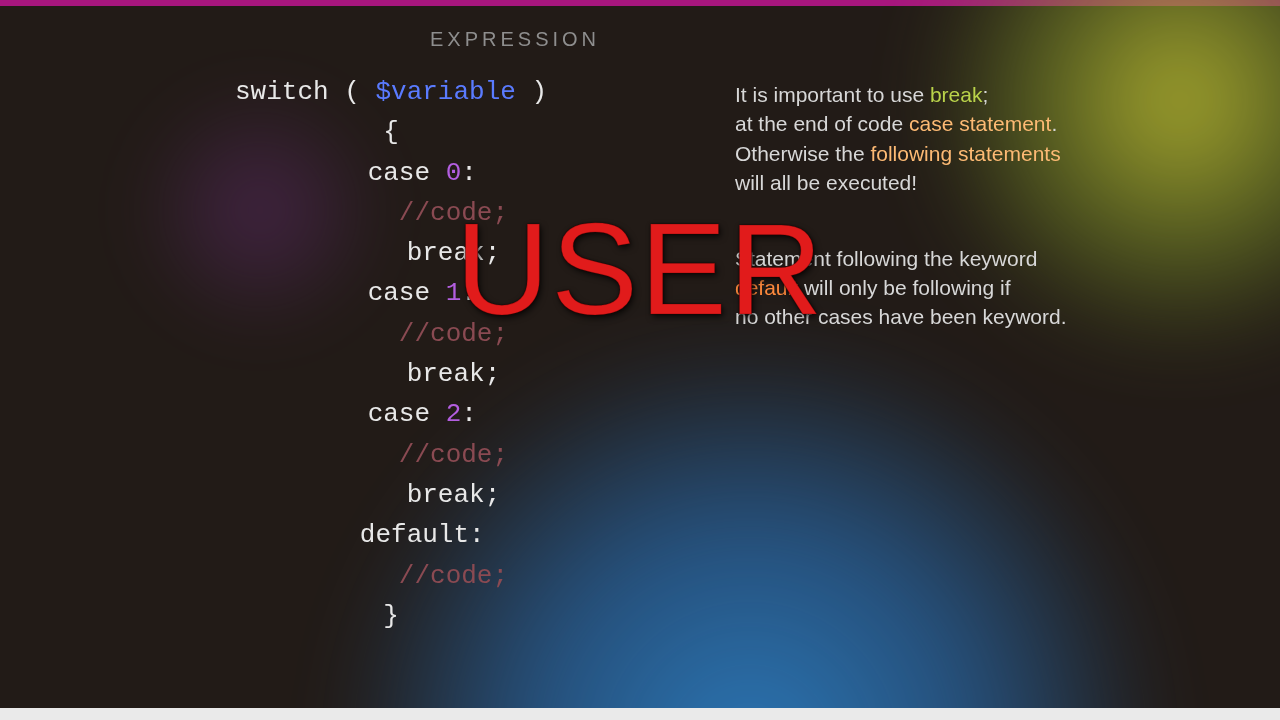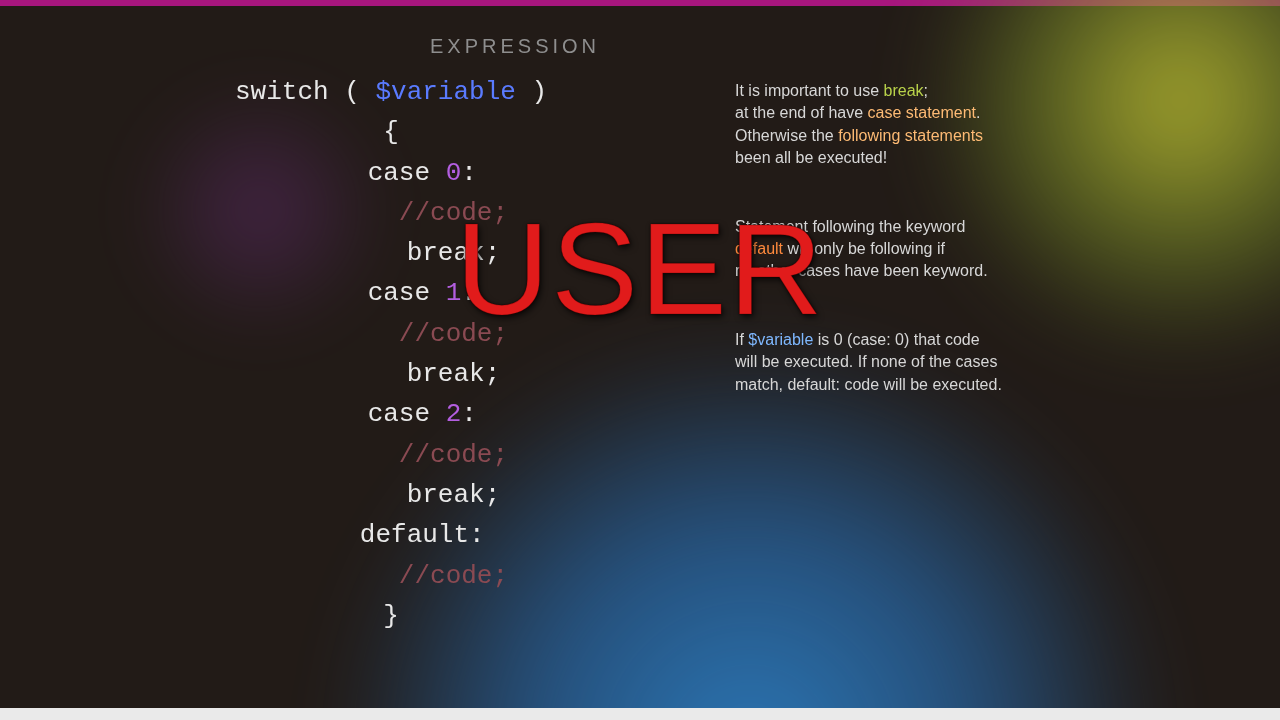--- a/index.html
+++ b/index.html
@@ -55,21 +55,20 @@
   }
 
   .code-label {
     position: absolute;
     left: 430px;
     top: 28px;
     color: #8e8e8e;
     font-size: 20px;
     letter-spacing: 4px;
     font-weight: 300;
-    margin-top: 7px;
   }
 
   .code-block {
     position: absolute;
     left: 235px;
     top: 72px;
     font-family: Menlo, Consolas, "Courier New", monospace;
     font-size: 26px;
     line-height: 1.55;
     color: #e8e8e8;
@@ -81,21 +80,21 @@
   .tok-num     { color: #b35ee0; }
   .tok-comment { color: #8a4a52; }
   .tok-default { color: #e8e8e8; }
 
   .notes {
     position: absolute;
     left: 735px;
     top: 80px;
     width: 470px;
     color: #d7d7d7;
-    font-size: 16px;
+    font-size: 21px;
     line-height: 1.4;
   }
   .notes p { margin: 0 0 46px 0; }
   .kw-break    { color: #b9d24a; }
   .kw-case     { color: #fdba74; }
   .kw-default  { color: #ff8a3d; }
   .kw-var      { color: #7fb8ff; }
 
   .headline {
     position: absolute;
@@ -142,33 +141,28 @@
     <span class="tok-keyword">case</span> <span class="tok-num">2</span><span>:</span>
         <span class="tok-comment">//code;</span>
         <span>break;</span>
     <span class="tok-default">default</span><span>:</span>
         <span class="tok-comment">//code;</span>
 <span>}</span></div>
 
   <div class="notes">
     <p>
       <span>It is important to use </span><span class="kw-break">break</span><span>;</span><br>
-      <span>at the end of have </span><span class="kw-case">case statement</span><span>.</span><br>
+      <span>at the end of code </span><span class="kw-case">case statement</span><span>.</span><br>
       <span>Otherwise the </span><span class="kw-case">following statements</span><br>
-      <span>been all be executed!</span>
+      <span>will all be executed!</span>
     </p>
     <p>
       <span>Statement following the keyword</span><br>
       <span class="kw-default">default</span><span> will only be following if</span><br>
       <span>no other cases have been keyword.</span>
-    </p>
-    <p>
-      <span>If </span><span class="kw-var">$variable</span><span> is 0 (case: 0) that code</span><br>
-      <span>will be executed. If none of the cases</span><br>
-      <span>match, default: code will be executed.</span>
     </p>
   </div>
 
   <div class="headline">
     <span class="line1">USER</span>
   </div>
 
   <div class="bottom-bar"></div>
 </div>
 

